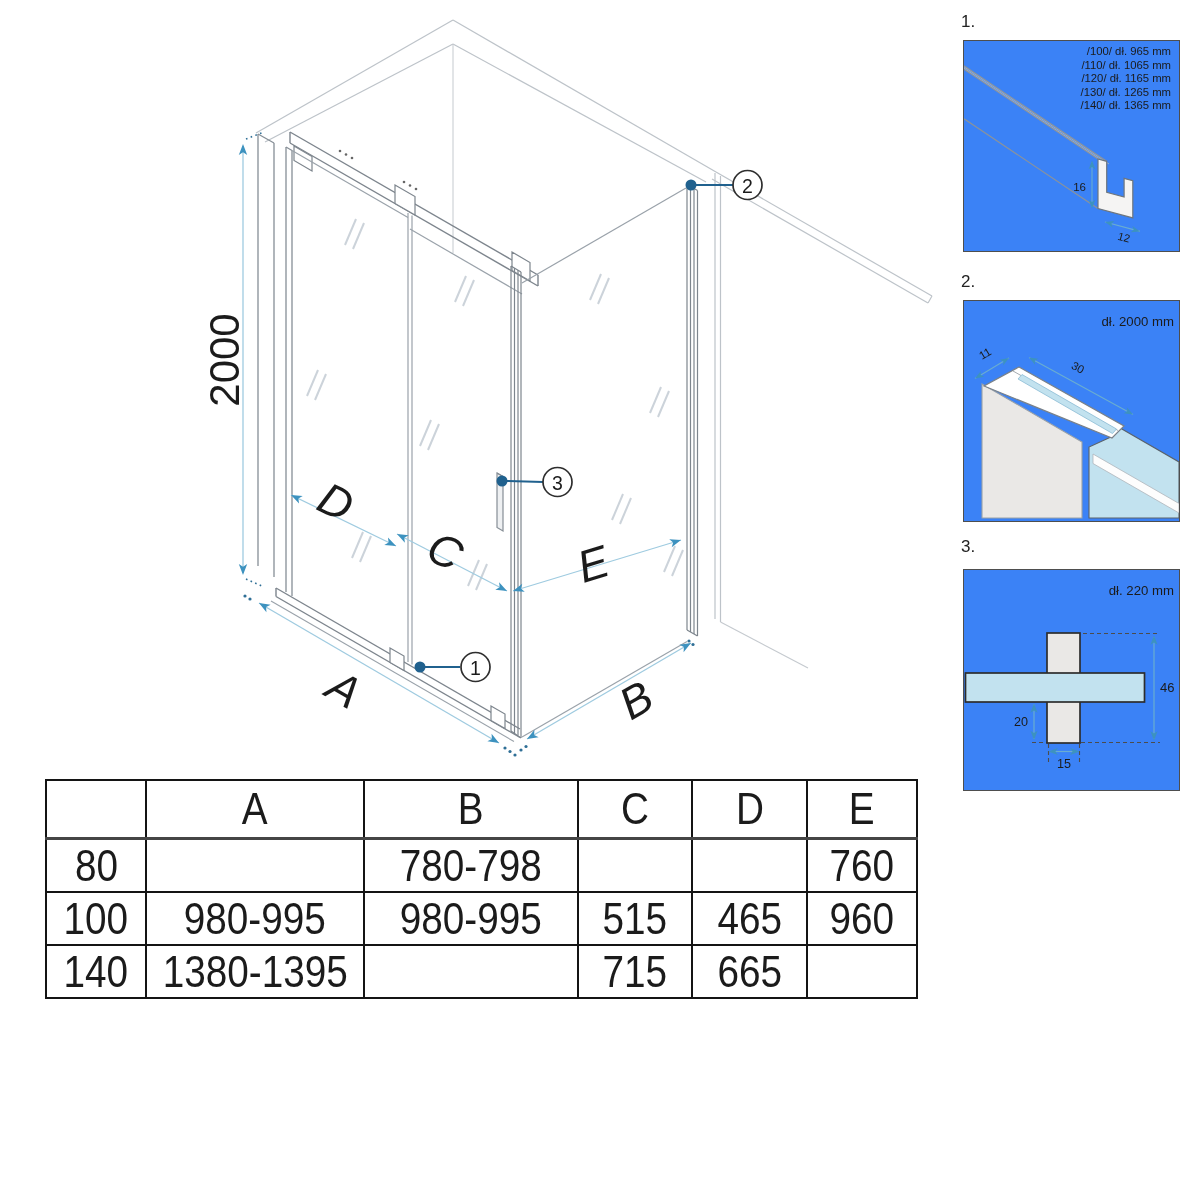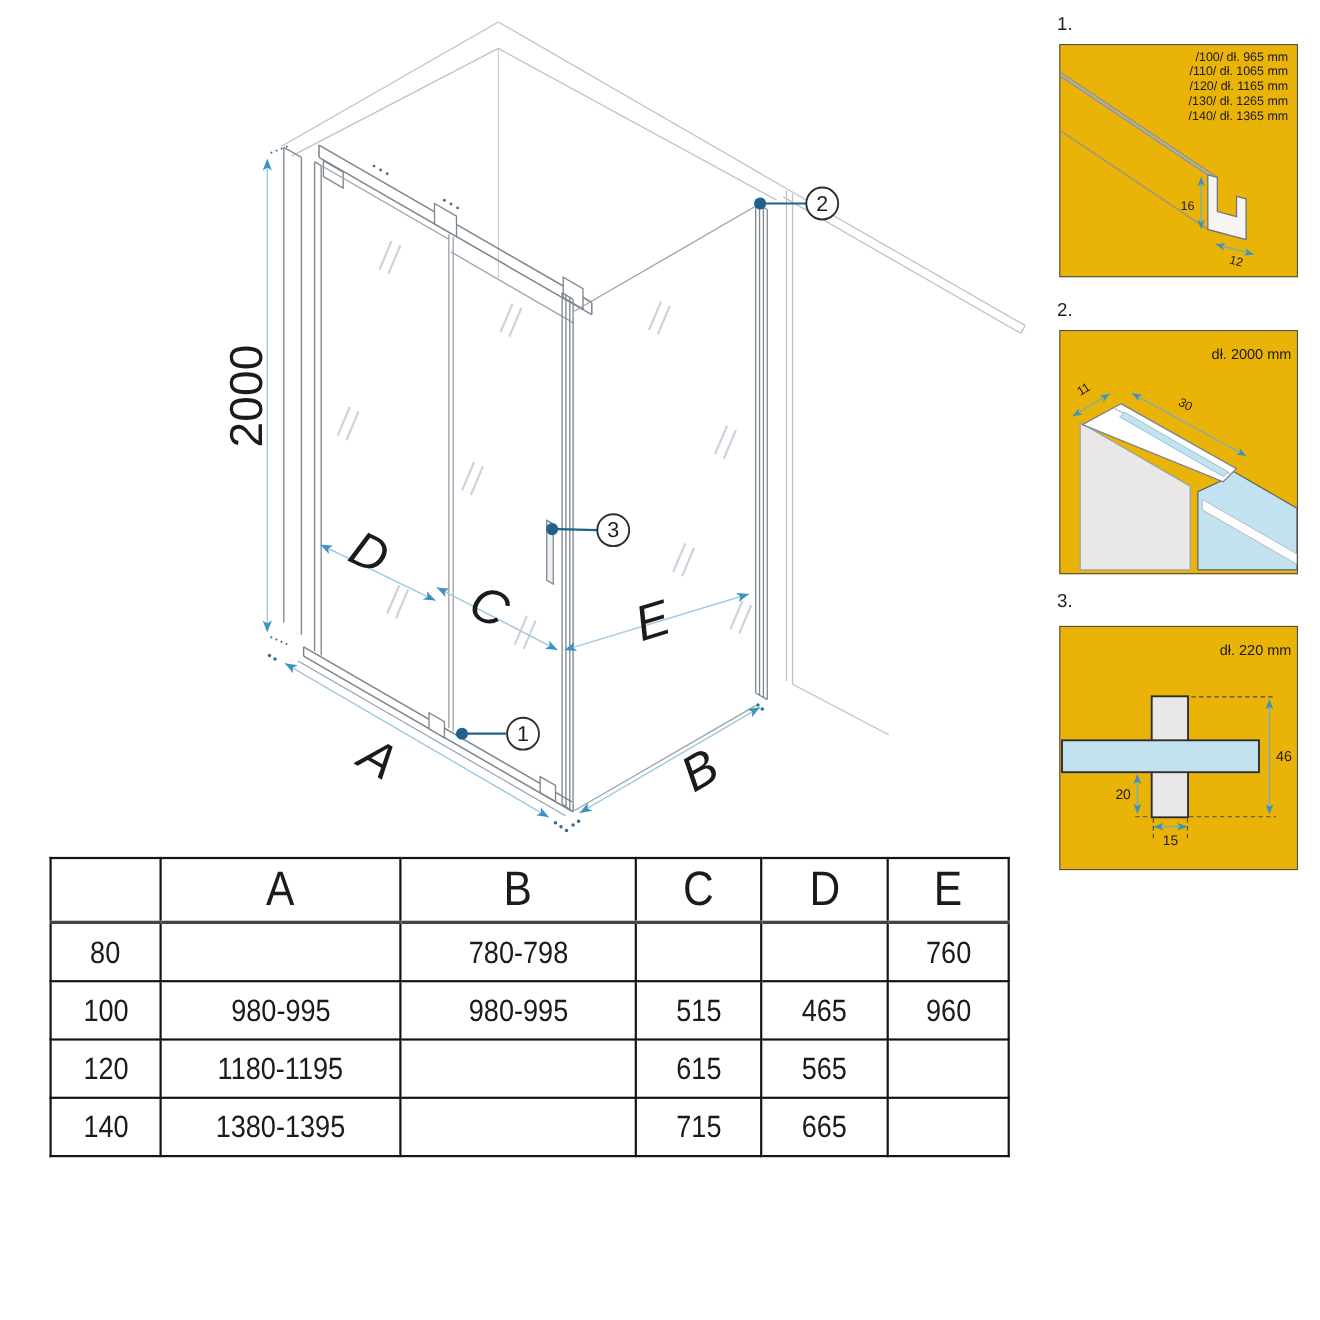--- a/index.html
+++ b/index.html
@@ -1,27 +1,27 @@
 <!DOCTYPE html>
 <html><head>
 <meta charset="utf-8">
 <style>
   html,body{margin:0;padding:0;background:#fff;}
   body{font-family:"Liberation Sans",sans-serif;color:#1b1b1b;}
   .stage{position:relative;width:1200px;height:1200px;background:#fff;overflow:hidden;}
   .abs{position:absolute;}
   
   .detail-title{position:absolute;left:961px;font-size:17px;color:#222;}
-  .detail-box{position:absolute;left:963px;width:215px;border:1.6px solid #4e4e4e;background:#eab308;}
+  .detail-box{position:absolute;left:963px;width:215px;border:1.6px solid #4e4e4e;background:#3b82f6;}
   .detail-box svg{display:block;}
   
   .size-table{position:absolute;left:45px;top:779px;width:871px;border-collapse:collapse;table-layout:fixed;background:#fff;}
   .size-table th,.size-table td{border:2px solid #141414;text-align:center;vertical-align:middle;padding:0;overflow:hidden;white-space:nowrap;}
   .size-table th{height:56px;font-size:44px;font-weight:400;border-bottom:3px solid #454545;}
-  .size-table td{height:51px;font-size:28px;}
+  .size-table td{height:51px;font-size:44px;}
   .cell-inner{display:inline-block;transform:scaleX(.88);}
   svg text{font-family:"Liberation Sans",sans-serif;fill:#1b1b1b;}
   .dimlabel{font-style:italic;}
 </style>
 </head>
 <body>
 
 <div class="stage">
 
   <svg class="abs" style="left:0;top:0" width="963" height="790" viewBox="0 0 963 790">
@@ -330,28 +330,20 @@
         </tr>
         <tr>
           <td><span class="cell-inner">100</span></td>
           <td><span class="cell-inner">980-995</span></td>
           <td><span class="cell-inner">980-995</span></td>
           <td><span class="cell-inner">515</span></td>
           <td><span class="cell-inner">465</span></td>
           <td><span class="cell-inner">960</span></td>
         </tr>
         <tr>
-          <td><span class="cell-inner">120</span></td>
-          <td><span class="cell-inner">1180-1195</span></td>
-          <td><span class="cell-inner"></span></td>
-          <td><span class="cell-inner">615</span></td>
-          <td><span class="cell-inner">565</span></td>
-          <td><span class="cell-inner"></span></td>
-        </tr>
-        <tr>
           <td><span class="cell-inner">140</span></td>
           <td><span class="cell-inner">1380-1395</span></td>
           <td><span class="cell-inner"></span></td>
           <td><span class="cell-inner">715</span></td>
           <td><span class="cell-inner">665</span></td>
           <td><span class="cell-inner"></span></td>
         </tr>
       </tbody>
   </table>
 

